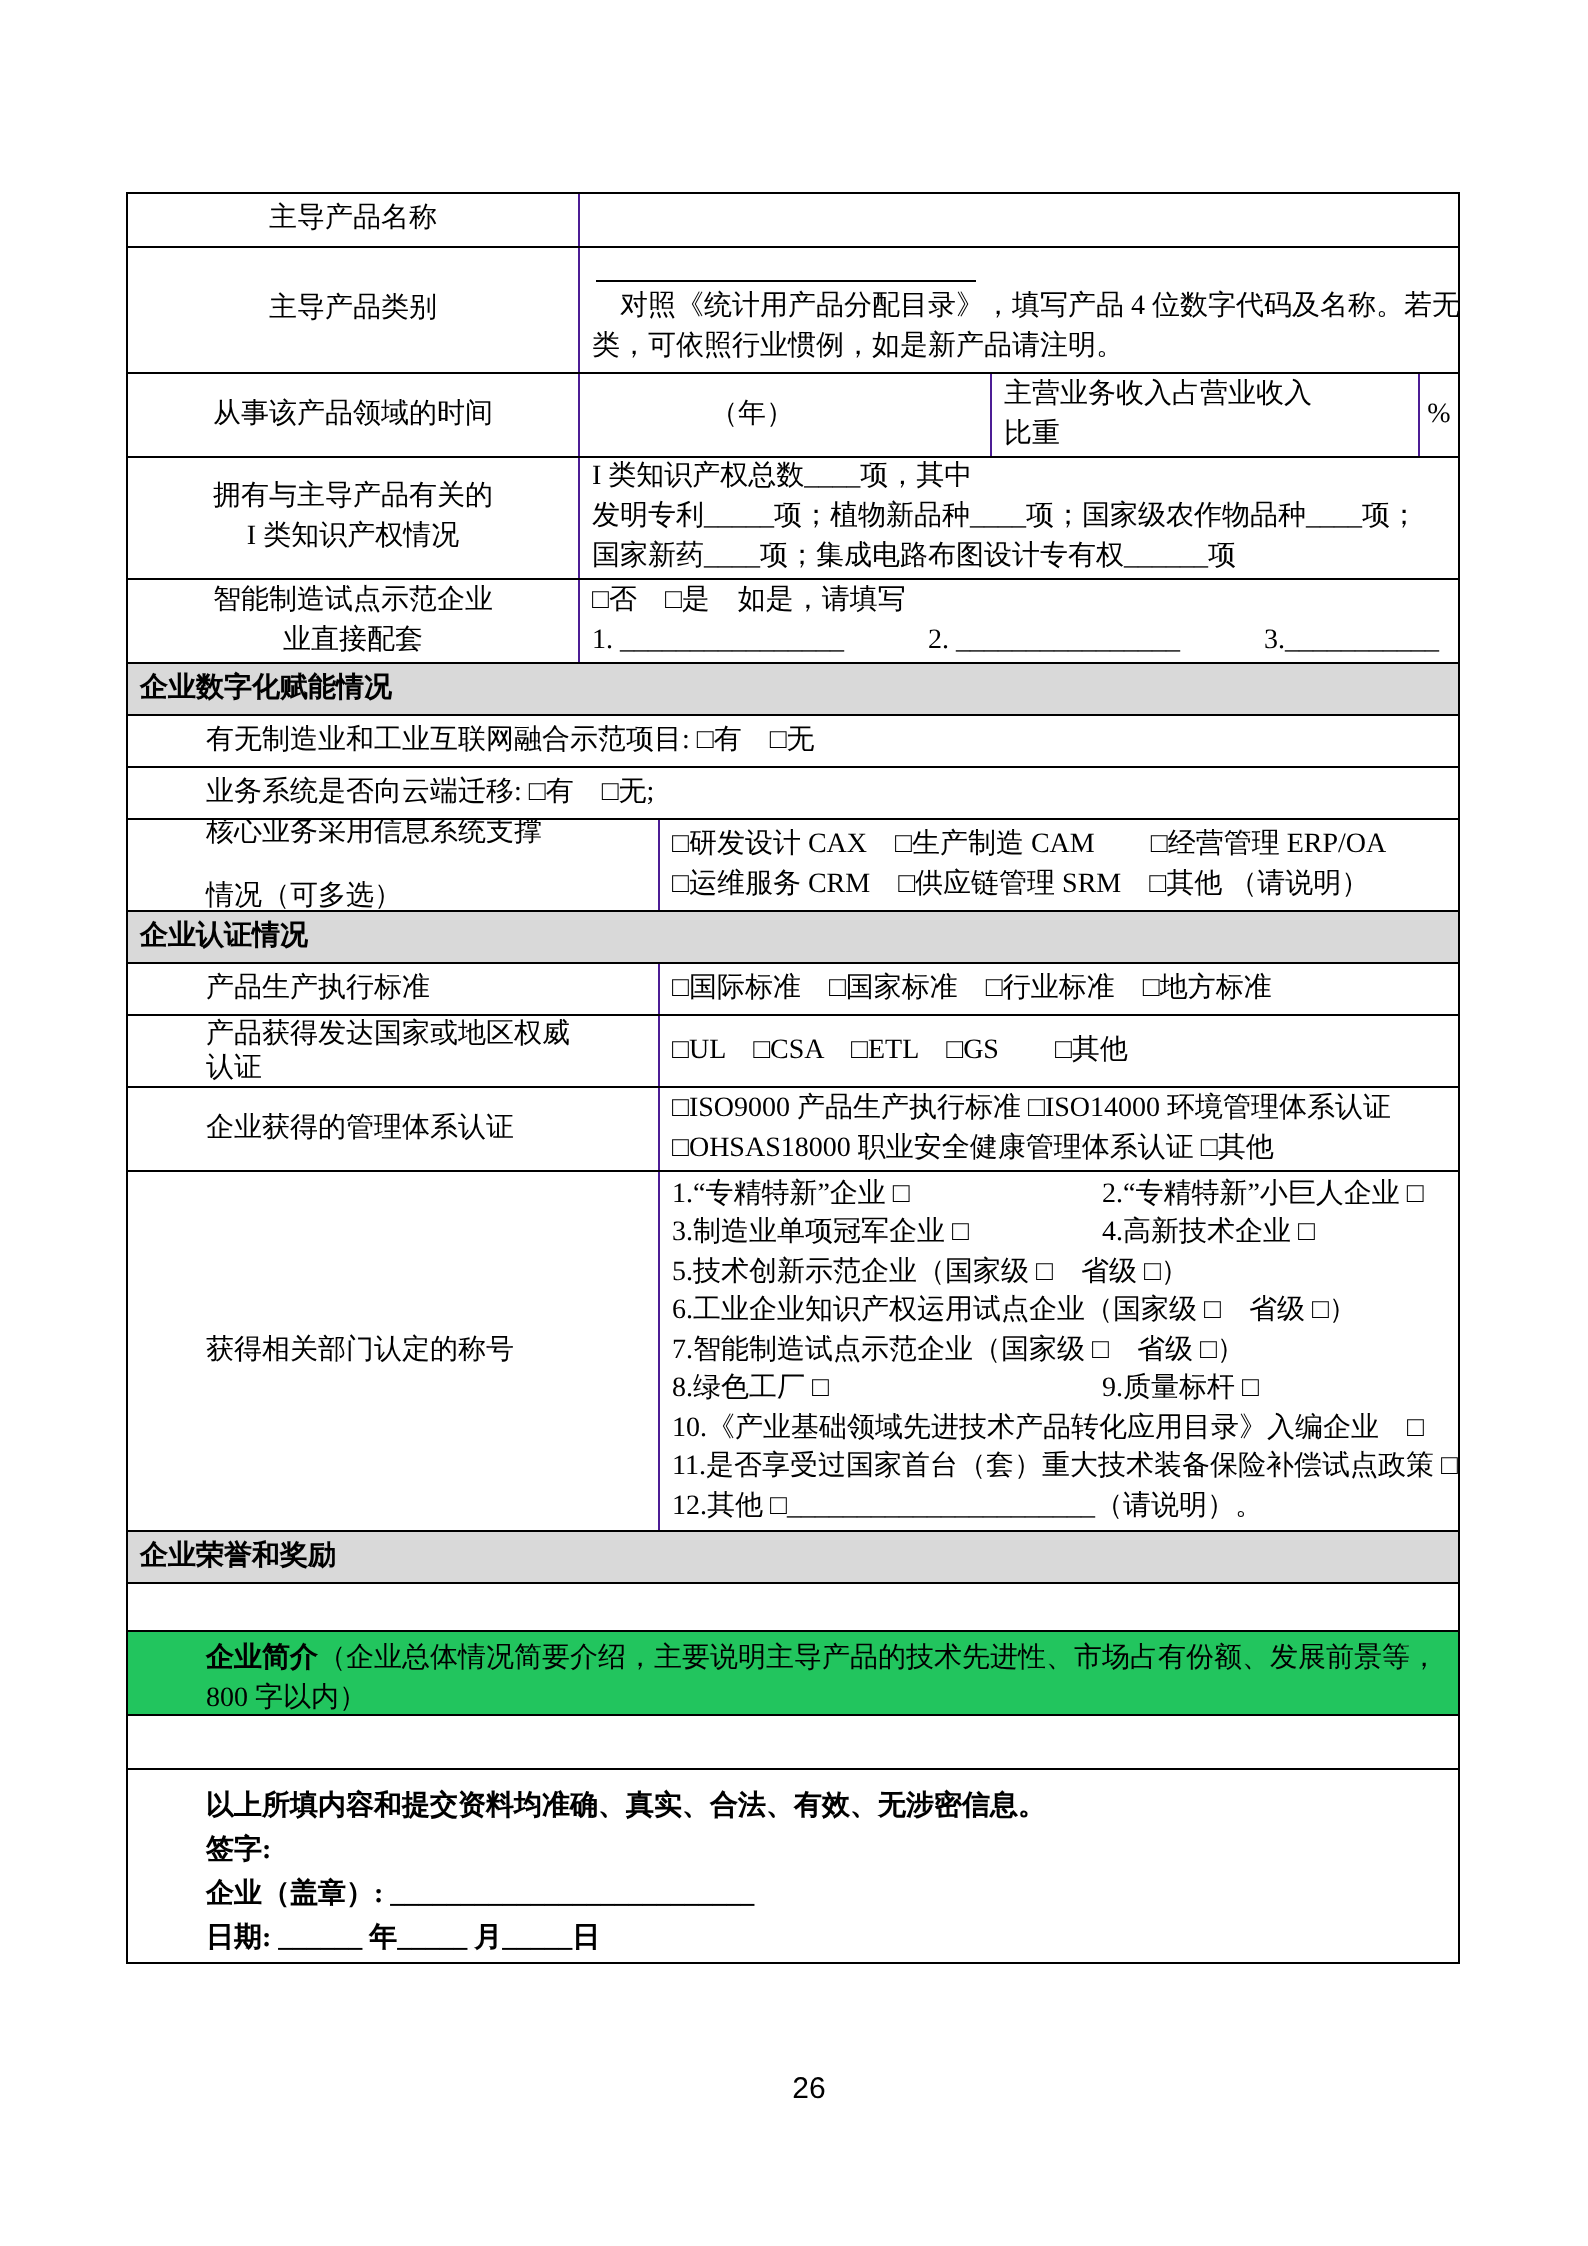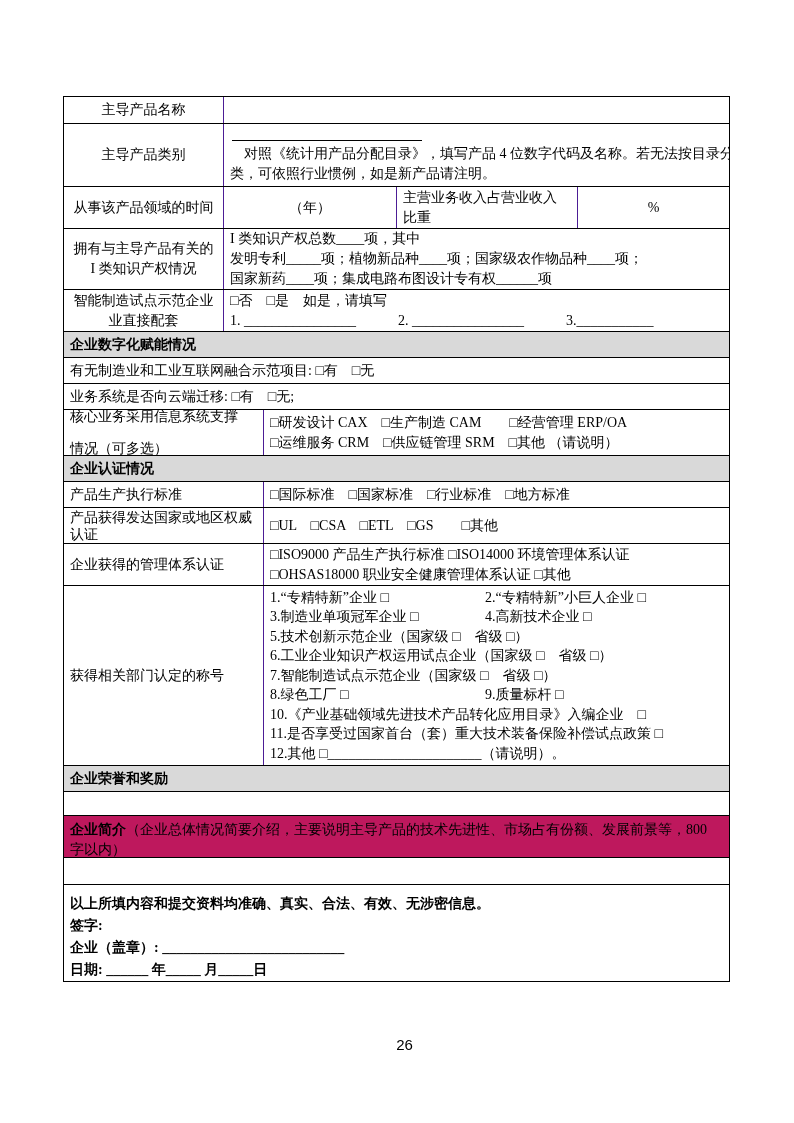--- a/index.html
+++ b/index.html
@@ -33,26 +33,27 @@
     align-items: stretch;
   }
   .row:last-child { border-bottom: none; }
   .cell {
     box-sizing: border-box;
     padding: 2px 6px;
     display: flex;
     flex-direction: column;
     justify-content: center;
     overflow: hidden;
+    margin-left: 33px;
   }
   .cell + .cell { border-left: 1px solid #4c1d95; }
   .c-center { align-items: center; text-align: center; }
   .c-left   { align-items: flex-start; text-align: left; }
   .ln { display: block; line-height: 20px; white-space: nowrap; }
-  .gray { background: #be185d; }
+  .gray { background: #22c55e; }
   .bold { font-weight: bold; }
   .section-header {
     box-sizing: border-box;
     border-bottom: 1px solid #000;
     background: #d9d9d9;
     font-weight: bold;
     padding: 3px 6px;
     line-height: 20px;
   }
   .blank-rule {

